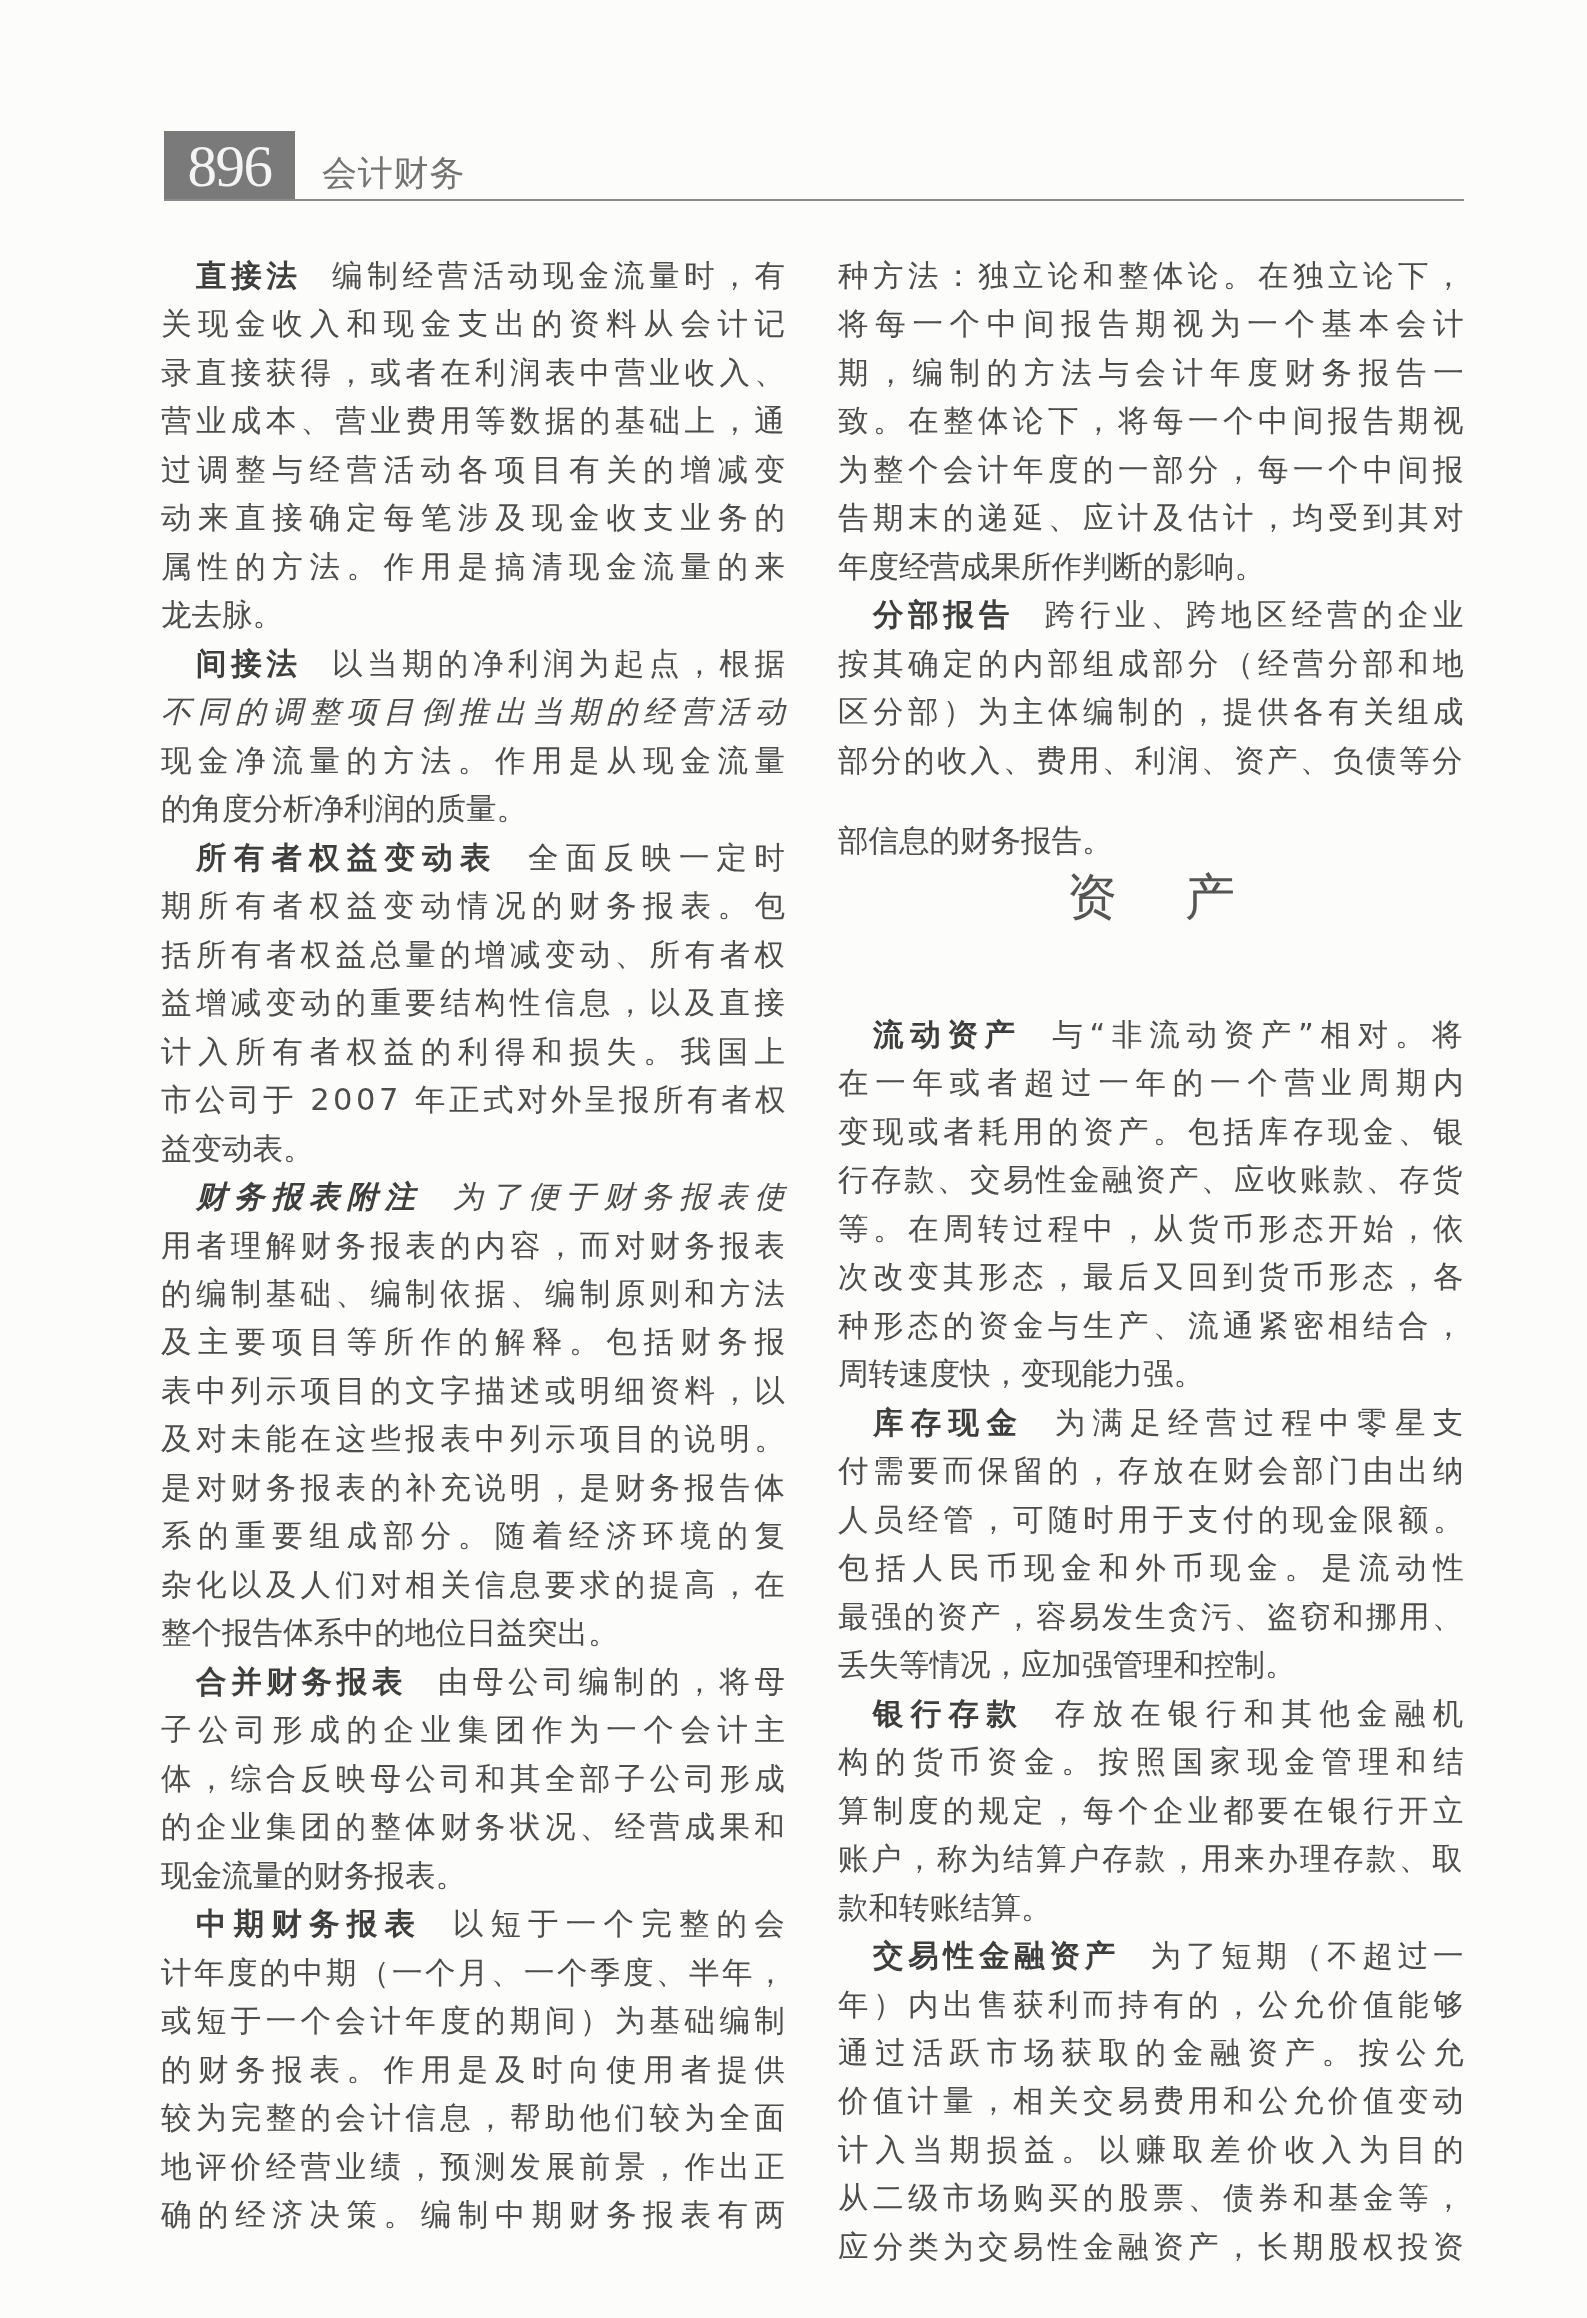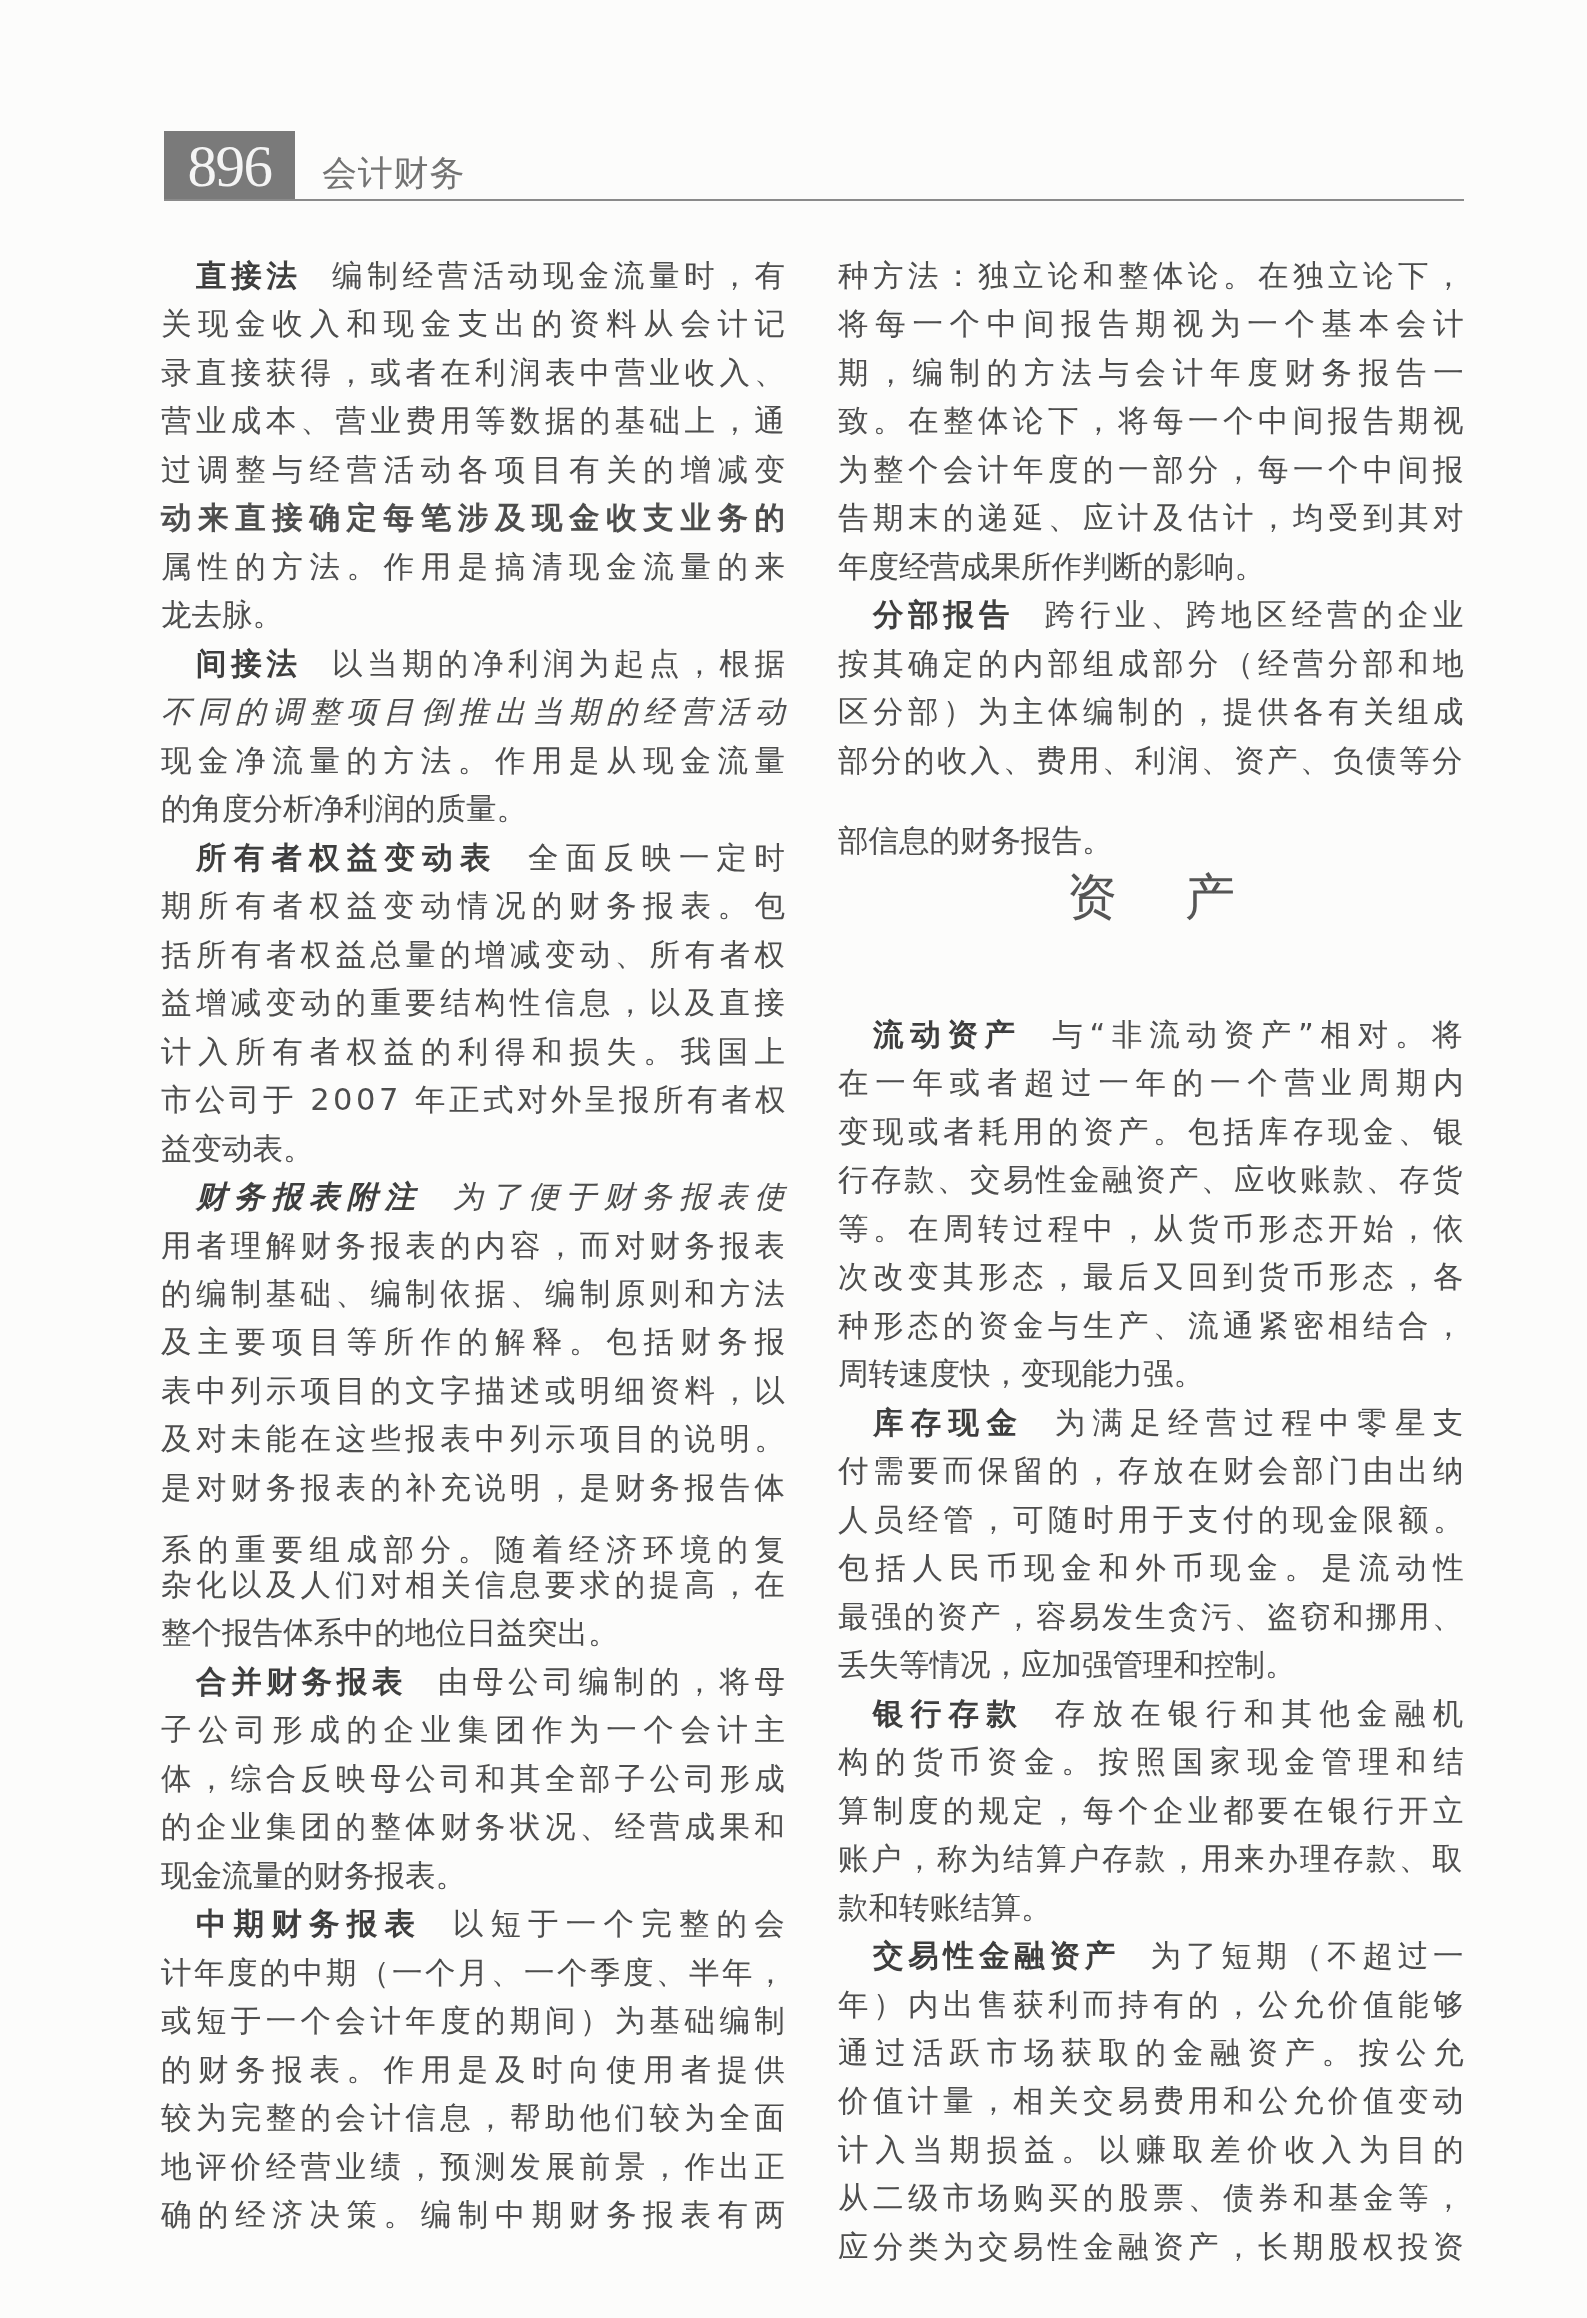--- a/index.html
+++ b/index.html
@@ -54,42 +54,42 @@
 </div>
 <div class="running-title">会计财务</div>
 <div class="header-rule"></div>
 
 <div class="column col-left" id="col-left">
     <div class="line indent" style="top: 0px; letter-spacing: 4.7px;"><span class="term">直接法</span><span>编制经营活动现金流量时，有</span></div>
     <div class="line" style="top: 48px; letter-spacing: 6.6px;"><span>关现金收入和现金支出的资料从会计记</span></div>
     <div class="line" style="top: 97px; letter-spacing: 4.4px;"><span>录直接获得，或者在利润表中营业收入、</span></div>
     <div class="line" style="top: 145px; letter-spacing: 4.4px;"><span>营业成本、营业费用等数据的基础上，通</span></div>
     <div class="line" style="top: 194px; letter-spacing: 6.6px;"><span>过调整与经营活动各项目有关的增减变</span></div>
-    <div class="line" style="top: 242px; letter-spacing: 6.6px; font-weight: bold;"><span>动来直接确定每笔涉及现金收支业务的</span></div>
+    <div class="line" style="top: 242px; letter-spacing: 6.6px;"><span>动来直接确定每笔涉及现金收支业务的</span></div>
     <div class="line" style="top: 291px; letter-spacing: 6.6px;"><span>属性的方法。作用是搞清现金流量的来</span></div>
     <div class="line last" style="top: 339px;"><span>龙去脉。</span></div>
     <div class="line indent" style="top: 388px; letter-spacing: 4.7px;"><span class="term">间接法</span><span>以当期的净利润为起点，根据</span></div>
     <div class="line" style="top: 436px; letter-spacing: 6.6px; font-style: italic;"><span>不同的调整项目倒推出当期的经营活动</span></div>
     <div class="line" style="top: 485px; letter-spacing: 6.6px;"><span>现金净流量的方法。作用是从现金流量</span></div>
     <div class="line last" style="top: 533px;"><span>的角度分析净利润的质量。</span></div>
     <div class="line indent" style="top: 582px; letter-spacing: 7.2px;"><span class="term">所有者权益变动表</span><span>全面反映一定时</span></div>
     <div class="line" style="top: 630px; letter-spacing: 6.6px;"><span>期所有者权益变动情况的财务报表。包</span></div>
     <div class="line" style="top: 679px; letter-spacing: 4.4px;"><span>括所有者权益总量的增减变动、所有者权</span></div>
     <div class="line" style="top: 727px; letter-spacing: 4.4px;"><span>益增减变动的重要结构性信息，以及直接</span></div>
     <div class="line" style="top: 776px; letter-spacing: 6.6px;"><span>计入所有者权益的利得和损失。我国上</span></div>
     <div class="line" style="top: 824px; letter-spacing: 3.5px;"><span>市公司于 2007 年正式对外呈报所有者权</span></div>
     <div class="line last" style="top: 873px;"><span>益变动表。</span></div>
     <div class="line indent" style="top: 921px; letter-spacing: 7.2px; font-style: italic;"><span class="term">财务报表附注</span><span>为了便于财务报表使</span></div>
     <div class="line" style="top: 970px; letter-spacing: 4.4px;"><span>用者理解财务报表的内容，而对财务报表</span></div>
     <div class="line" style="top: 1018px; letter-spacing: 4.4px;"><span>的编制基础、编制依据、编制原则和方法</span></div>
     <div class="line" style="top: 1066px; letter-spacing: 6.6px;"><span>及主要项目等所作的解释。包括财务报</span></div>
     <div class="line" style="top: 1115px; letter-spacing: 4.4px;"><span>表中列示项目的文字描述或明细资料，以</span></div>
     <div class="line" style="top: 1163px; letter-spacing: 4.4px;"><span>及对未能在这些报表中列示项目的说明。</span></div>
     <div class="line" style="top: 1212px; letter-spacing: 4.4px;"><span>是对财务报表的补充说明，是财务报告体</span></div>
-    <div class="line" style="top: 1260px; letter-spacing: 6.6px; margin-top: 14px;"><span>系的重要组成部分。随着经济环境的复</span></div>
+    <div class="line" style="top: 1260px; letter-spacing: 6.6px;"><span>系的重要组成部分。随着经济环境的复</span></div>
     <div class="line" style="top: 1309px; letter-spacing: 4.4px;"><span>杂化以及人们对相关信息要求的提高，在</span></div>
     <div class="line last" style="top: 1357px;"><span>整个报告体系中的地位日益突出。</span></div>
     <div class="line indent" style="top: 1406px; letter-spacing: 4.7px;"><span class="term">合并财务报表</span><span>由母公司编制的，将母</span></div>
     <div class="line" style="top: 1454px; letter-spacing: 6.6px;"><span>子公司形成的企业集团作为一个会计主</span></div>
     <div class="line" style="top: 1503px; letter-spacing: 4.4px;"><span>体，综合反映母公司和其全部子公司形成</span></div>
     <div class="line" style="top: 1551px; letter-spacing: 4.4px;"><span>的企业集团的整体财务状况、经营成果和</span></div>
     <div class="line last" style="top: 1600px;"><span>现金流量的财务报表。</span></div>
     <div class="line indent" style="top: 1648px; letter-spacing: 7.2px;"><span class="term">中期财务报表</span><span>以短于一个完整的会</span></div>
     <div class="line" style="top: 1697px; letter-spacing: 2.5px;"><span>计年度的中期（一个月、一个季度、半年，</span></div>
     <div class="line" style="top: 1745px; letter-spacing: 4.4px;"><span>或短于一个会计年度的期间）为基础编制</span></div>

